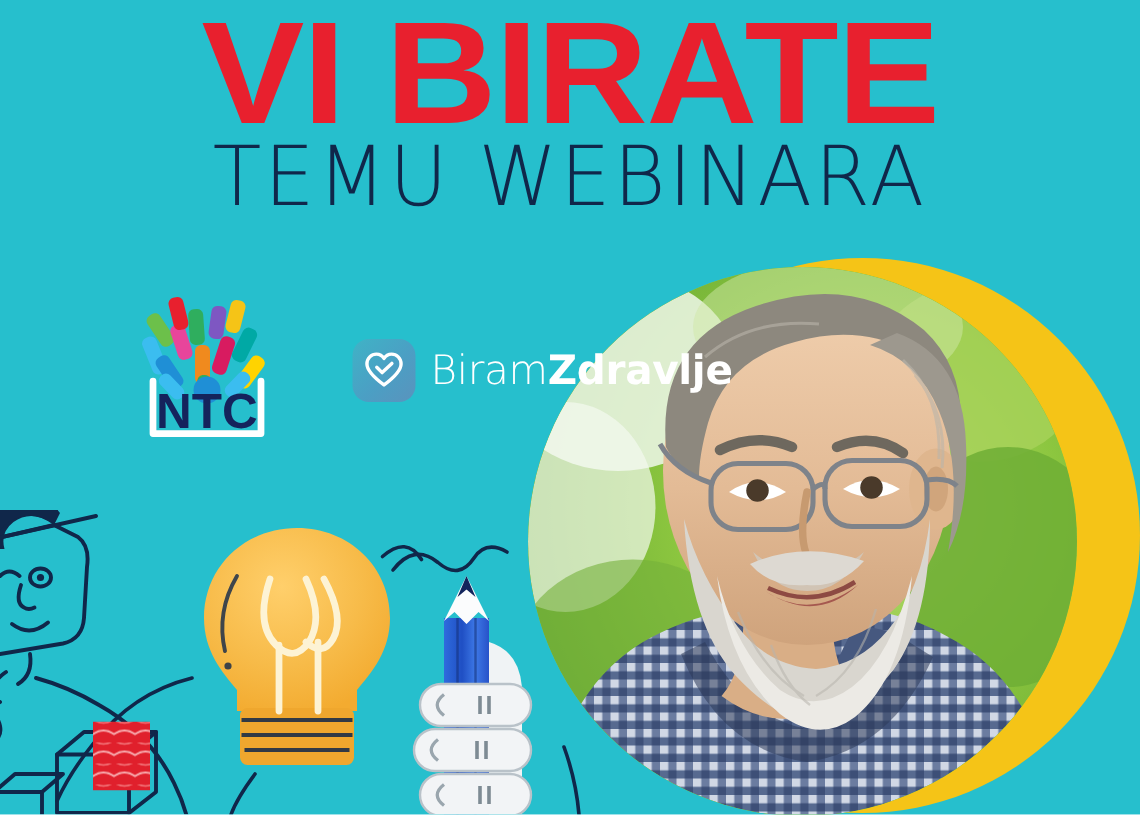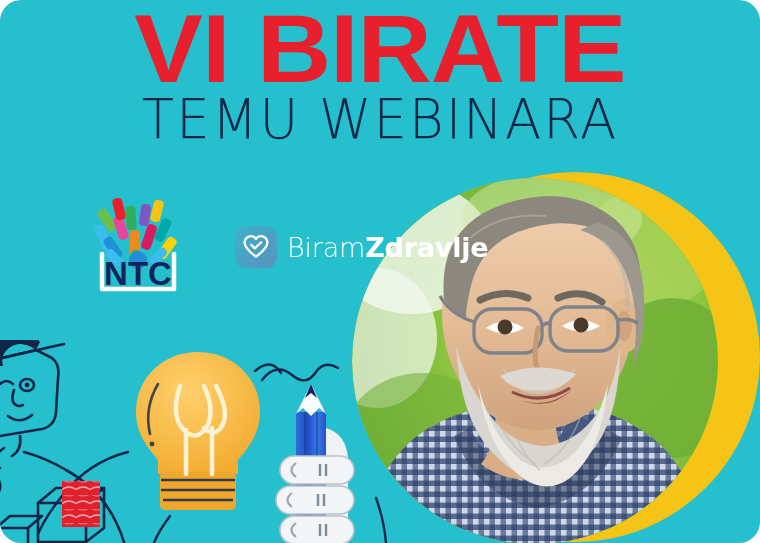--- a/index.html
+++ b/index.html
@@ -8,21 +8,20 @@
     background: #ffffff;
   }
   #poster {
     position: relative;
     width: 760px;
     height: 543px;
     overflow: hidden;
     background: #26bfcd;
     font-family: "Liberation Sans", sans-serif;
     user-select: none;
-    border-radius: 21px;
   }
 
   
   .doodle-layer {
     position: absolute;
     inset: 0;
     pointer-events: none;
   }
 
   

